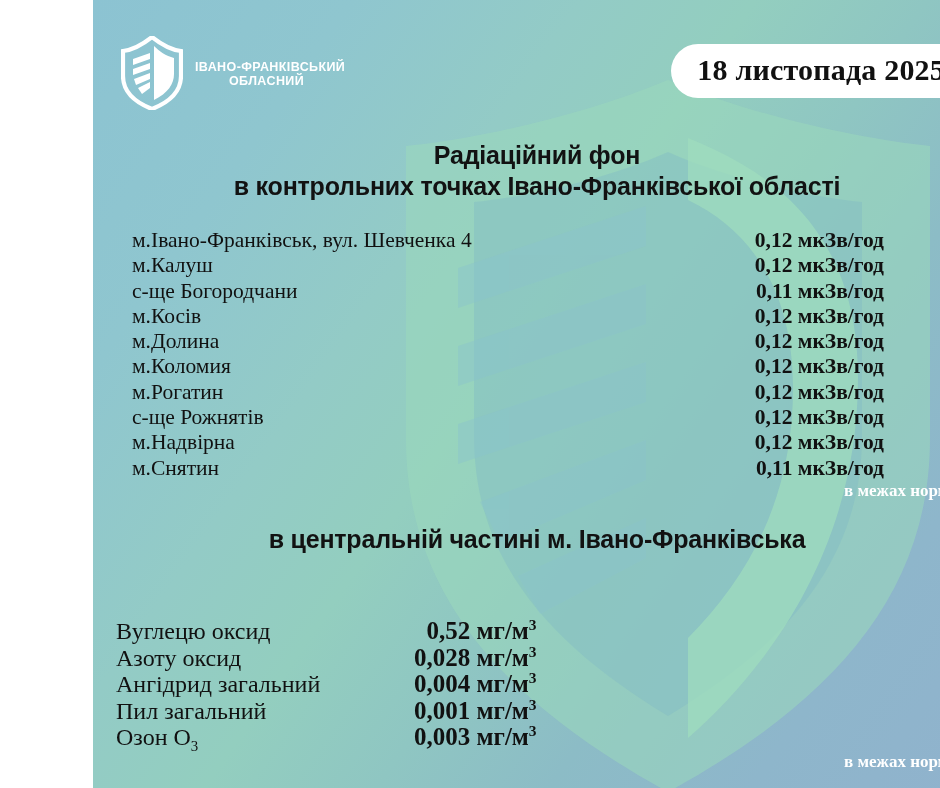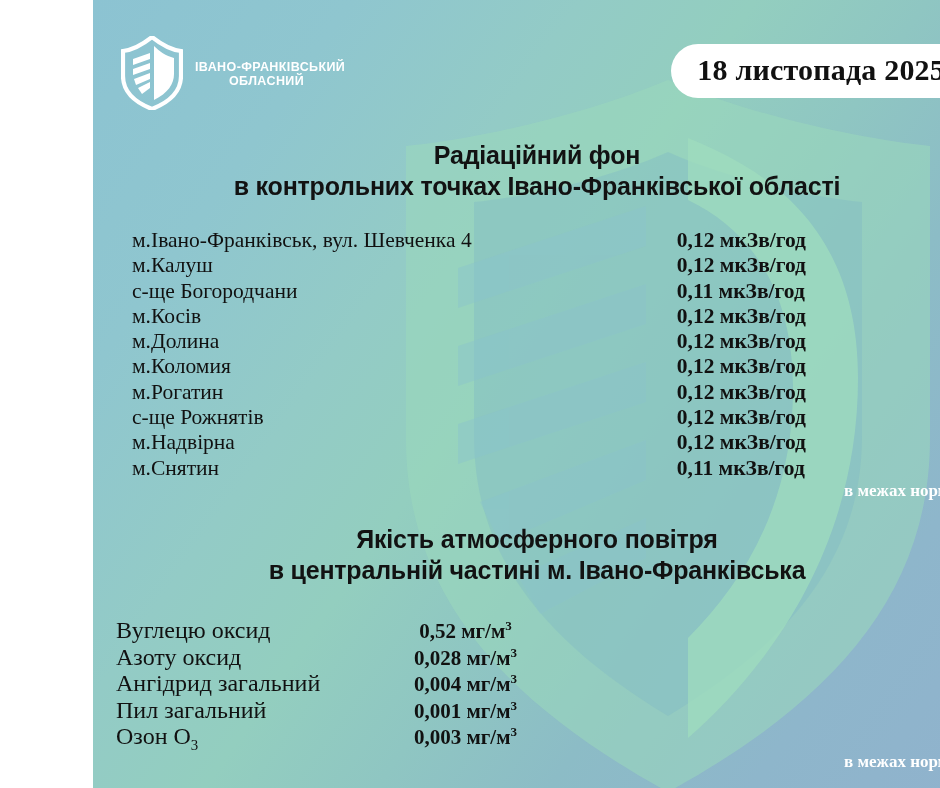--- a/index.html
+++ b/index.html
@@ -142,21 +142,21 @@
   #rad-table td.name {
     font-size: 21.5px;
     color: #111111;
     height: 25.3px;
     line-height: 25.3px;
   }
   #rad-table td.val {
     font-size: 21.5px;
     font-weight: bold;
     color: #111111;
-    text-align: left;
+    text-align: right;
     height: 25.3px;
     line-height: 25.3px;
   }
 
   .norm-note {
     position: absolute;
     font-family: "Liberation Serif", "DejaVu Serif", serif;
     font-weight: bold;
     font-size: 17px;
     color: #ffffff;
@@ -172,26 +172,26 @@
   }
   #air-table td.name {
     font-size: 24px;
     color: #111111;
     height: 25.6px;
     line-height: 25.6px;
     padding-right: 10px;
     min-width: 288px;
   }
   #air-table td.val {
-    font-size: 21px;
+    font-size: 25px;
     font-weight: bold;
     color: #111111;
     height: 25.6px;
     line-height: 25.6px;
-    text-align: center;
+    text-align: right;
   }
   sup { font-size: 0.62em; vertical-align: super; line-height: 0; }
   sub { font-size: 0.62em; vertical-align: sub; line-height: 0; }
 </style>
 </head>
 <body>
 
 <div id="poster">
 
   <div class="wm-layer">
@@ -300,21 +300,20 @@
         <tr>
           <td class="name">м.Снятин</td>
           <td class="val">0,11 мкЗв/год</td>
         </tr>
       </tbody>
   </table>
 
   <div class="norm-note" id="rad-norm">в межах норми</div>
 
   <div class="section-title" id="air-title">
-    <span class="l1">Якість атмосферного повітря</span>
     <span class="l2">в центральній частині м. Івано-Франківська</span>
   </div>
 
   <table class="data-table" id="air-table">
     <tbody>
         <tr>
           <td class="name">Вуглецю оксид</td>
           <td class="val"><span>0,52</span><span> мг/м</span><sup>3</sup></td>
         </tr>
         <tr>

